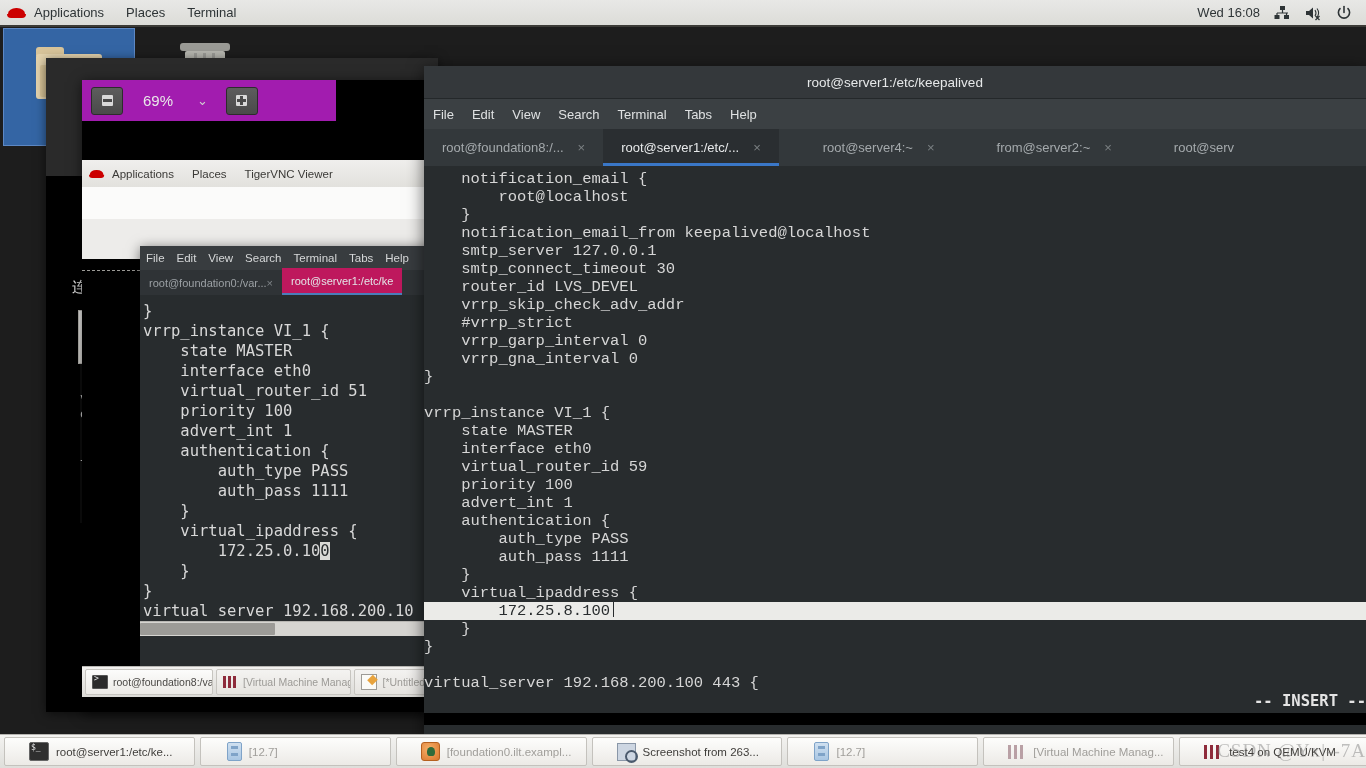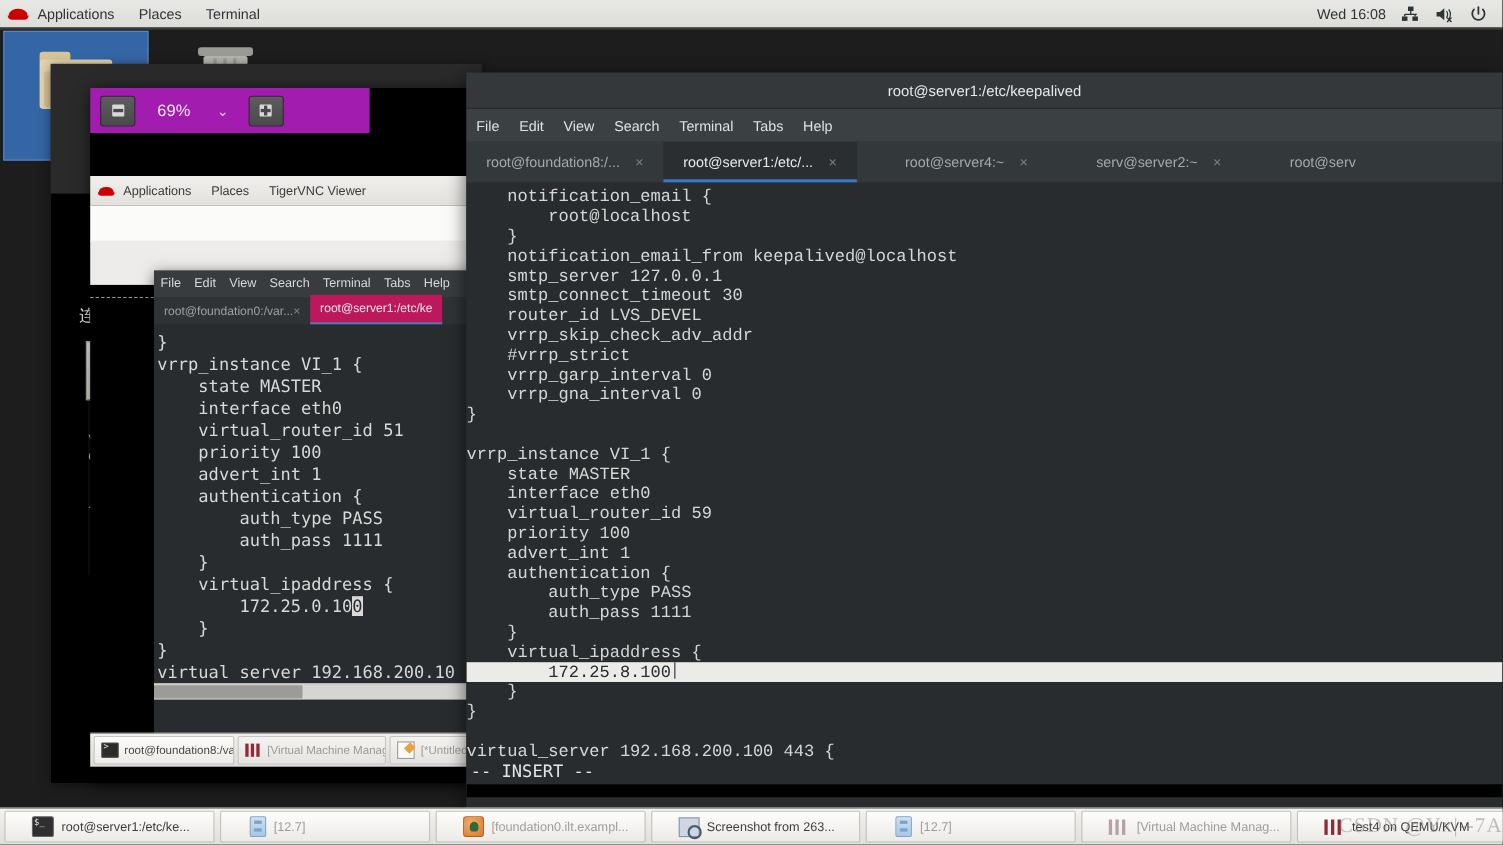--- a/index.html
+++ b/index.html
@@ -180,21 +180,21 @@
   .mt-tabx { color: #7b8083; font-size: 13px; }
 
   .mt-body {
     position: relative; height: 555px; background: #282c2e; overflow: hidden;
     font-family: "DejaVu Sans Mono", monospace; font-size: 15.5px; line-height: 18px;
     color: #d6d6d6; padding: 4px 0 0 0; white-space: pre;
   }
   .mt-line { padding-left: 0px; height: 18px; font-family: Liberation Mono, monospace; }
   .mt-line.highlight { background: #ebebe8; color: #282c2e; }
   .mt-line.highlight .cursor { display:inline-block; width:1px; height:15px; background:#282c2e; vertical-align:-2px; margin: 0 3px;}
-  .mt-statusline { font-family:"DejaVu Sans Mono",monospace; font-size:15.5px; color:#e4e4e4; font-weight:normal; padding-left:4px;}
+  .mt-statusline { font-family:"DejaVu Sans Mono",monospace; font-size:15.5px; color:#e4e4e4; font-weight:bold; padding-left:16px;text-align:right;}
   .mt-bottomblack { position:absolute; left:0; bottom:0; width:942px; height:12px; background:#000; }
 
   
   .taskbar {
     position: absolute; left: 0; bottom: 0; width: 1366px; height: 33px;
     background: linear-gradient(to bottom,#f4f3f1,#dededa);
     border-top: 1px solid #b5b4b0;
     display: flex; align-items: center; gap: 5px; padding: 0 4px;
   }
   .tb-item {
@@ -376,21 +376,21 @@
       </div>
       <div class="mt-tab active">
         <span>root@server1:/etc/...</span>
         <span class="mt-tabx">×</span>
       </div>
       <div class="mt-tab" style="padding-left:44px;">
         <span>root@server4:~</span>
         <span class="mt-tabx">×</span>
       </div>
       <div class="mt-tab" style="padding-left:44px;">
-        <span>serv@server2:~</span>
+        <span>from@server2:~</span>
         <span class="mt-tabx">×</span>
       </div>
       <div class="mt-tab" style="padding-left:44px;">
         <span>root@serv</span>
       </div>
     </div>
 
     <div class="mt-body"><div class="mt-line">    notification_email {</div><div class="mt-line">        root@localhost</div><div class="mt-line">    }</div><div class="mt-line">    notification_email_from keepalived@localhost</div><div class="mt-line">    smtp_server 127.0.0.1</div><div class="mt-line">    smtp_connect_timeout 30</div><div class="mt-line">    router_id LVS_DEVEL</div><div class="mt-line">    vrrp_skip_check_adv_addr</div><div class="mt-line">    #vrrp_strict</div><div class="mt-line">    vrrp_garp_interval 0</div><div class="mt-line">    vrrp_gna_interval 0</div><div class="mt-line">}</div><div class="mt-line"></div><div class="mt-line">vrrp_instance VI_1 {</div><div class="mt-line">    state MASTER</div><div class="mt-line">    interface eth0</div><div class="mt-line">    virtual_router_id 59</div><div class="mt-line">    priority 100</div><div class="mt-line">    advert_int 1</div><div class="mt-line">    authentication {</div><div class="mt-line">        auth_type PASS</div><div class="mt-line">        auth_pass 1111</div><div class="mt-line">    }</div><div class="mt-line">    virtual_ipaddress {</div><div class="mt-line highlight"><span>        172.25.8.100</span><span class="cursor"></span></div><div class="mt-line">    }</div><div class="mt-line">}</div><div class="mt-line"></div><div class="mt-line">virtual_server 192.168.200.100 443 {</div><div class="mt-line mt-statusline">-- INSERT --</div>
       <div class="mt-bottomblack"></div>
     </div>

